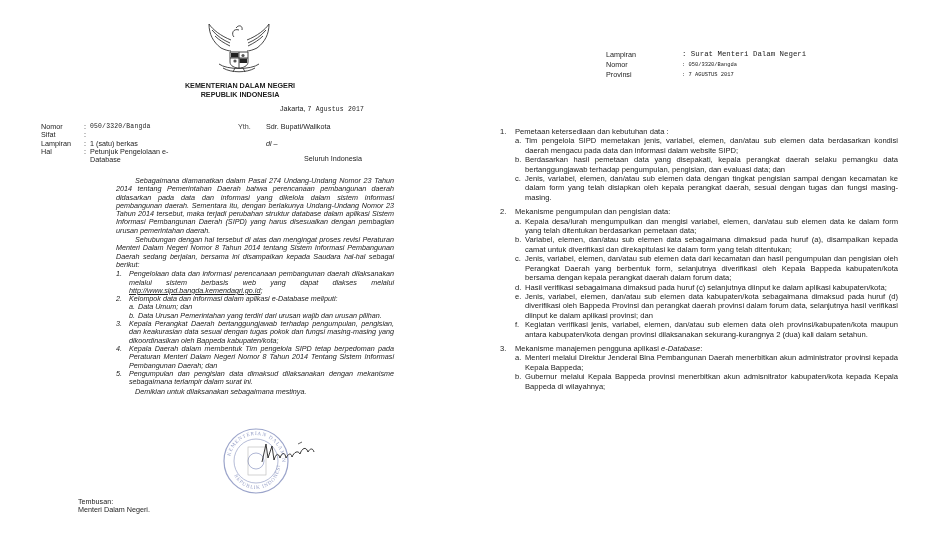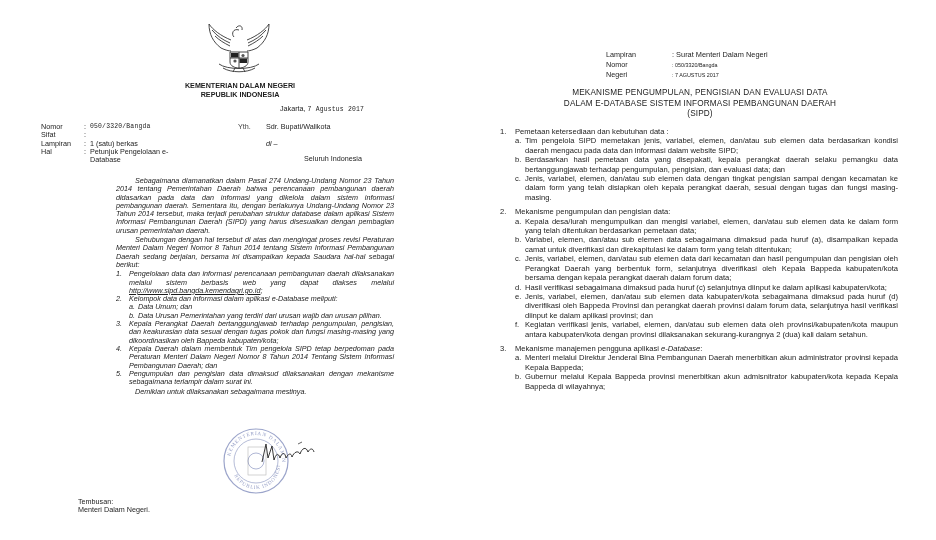--- a/index.html
+++ b/index.html
@@ -41,21 +41,21 @@
     #closing { text-indent: 19px; margin-top: 2px; }
     #sign-block { left: 228px; top: 420px; width: 200px; }
     #stamp { left: 222px; top: 427px; width: 68px; height: 68px; }
     #signature { left: 258px; top: 440px; width: 60px; height: 26px; }
     #cc { left: 78px; top: 498px; }
 
     
     #attach-meta { left: 138px; top: 50px; }
     .am-row { position: relative; height: 10px; }
     .am-label { position: absolute; left: 0; font-size: 7.2px; }
-    .am-val { position: absolute; left: 66px; white-space: nowrap; }
+    .am-val { position: absolute; left: 76px; white-space: nowrap; font-family: Liberation Mono, monospace; }
     .am-small { font-size: 5.4px; top: 1.5px; }
     #doc-title { left: 22px; top: 88px; width: 420px; font-size: 8.2px; line-height: 10.5px; letter-spacing: 0.15px; }
     #body-right { left: 32px; top: 127px; width: 398px; font-size: 7.6px; line-height: 9.4px; }
     #body-right ol.num > li { padding-left: 15px; margin-bottom: 5px; }
     #body-right ol.alpha > li { padding-left: 10px; }
     #body-right ol.alpha { margin-left: 0px; }
     .italic { font-style: italic; margin-top: 16px; }
   </style>
 </head>
 <body>
@@ -187,30 +187,25 @@
   <div class="abs" id="attach-meta">
     <div class="am-row">
       <span class="am-label">Lampiran</span>
       <span class="am-val" style="font-size:7.4px">: Surat Menteri Dalam Negeri</span>
     </div>
     <div class="am-row">
       <span class="am-label">Nomor</span>
       <span class="am-val am-small">: 050/3320/Bangda</span>
     </div>
     <div class="am-row">
-      <span class="am-label">Negeri</span>
+      <span class="am-label">Provinsi</span>
       <span class="am-val am-small">: 7 AGUSTUS 2017</span>
     </div>
   </div>
 
-  <div class="abs center" id="doc-title">
-    <div>MEKANISME PENGUMPULAN, PENGISIAN DAN EVALUASI DATA</div>
-    <div>DALAM E-DATABASE SISTEM INFORMASI PEMBANGUNAN DAERAH</div>
-    <div>(SIPD)</div>
-  </div>
 
   <div class="abs just" id="body-right">
     <ol class="num">
       <li>
         <span class="n">1.</span>
         <span>Pemetaan ketersediaan dan kebutuhan data :</span>
         <ol class="alpha">
           <li><span class="n">a.</span><span>Tim pengelola SIPD memetakan jenis, variabel, elemen, dan/atau sub elemen data berdasarkan kondisi daerah mengacu pada data dan informasi dalam website SIPD;</span></li>
           <li><span class="n">b.</span><span>Berdasarkan hasil pemetaan data yang disepakati, kepala perangkat daerah selaku pemangku data bertanggungjawab terhadap pengumpulan, pengisian, dan evaluasi data; dan</span></li>
           <li><span class="n">c.</span><span>Jenis, variabel, elemen, dan/atau sub elemen data dengan tingkat pengisian sampai dengan kecamatan ke dalam form yang telah disiapkan oleh kepala perangkat daerah, sesuai dengan tugas dan fungsi masing-masing.</span></li>

